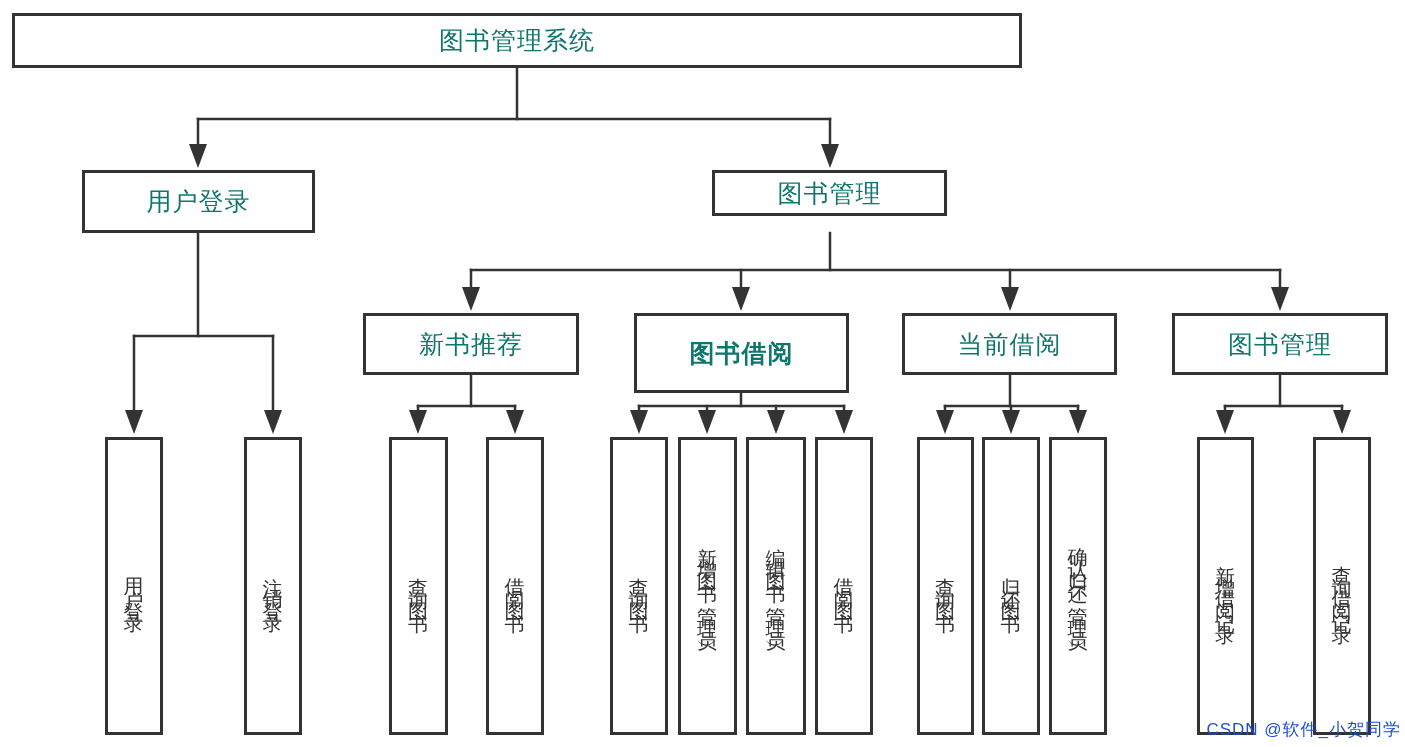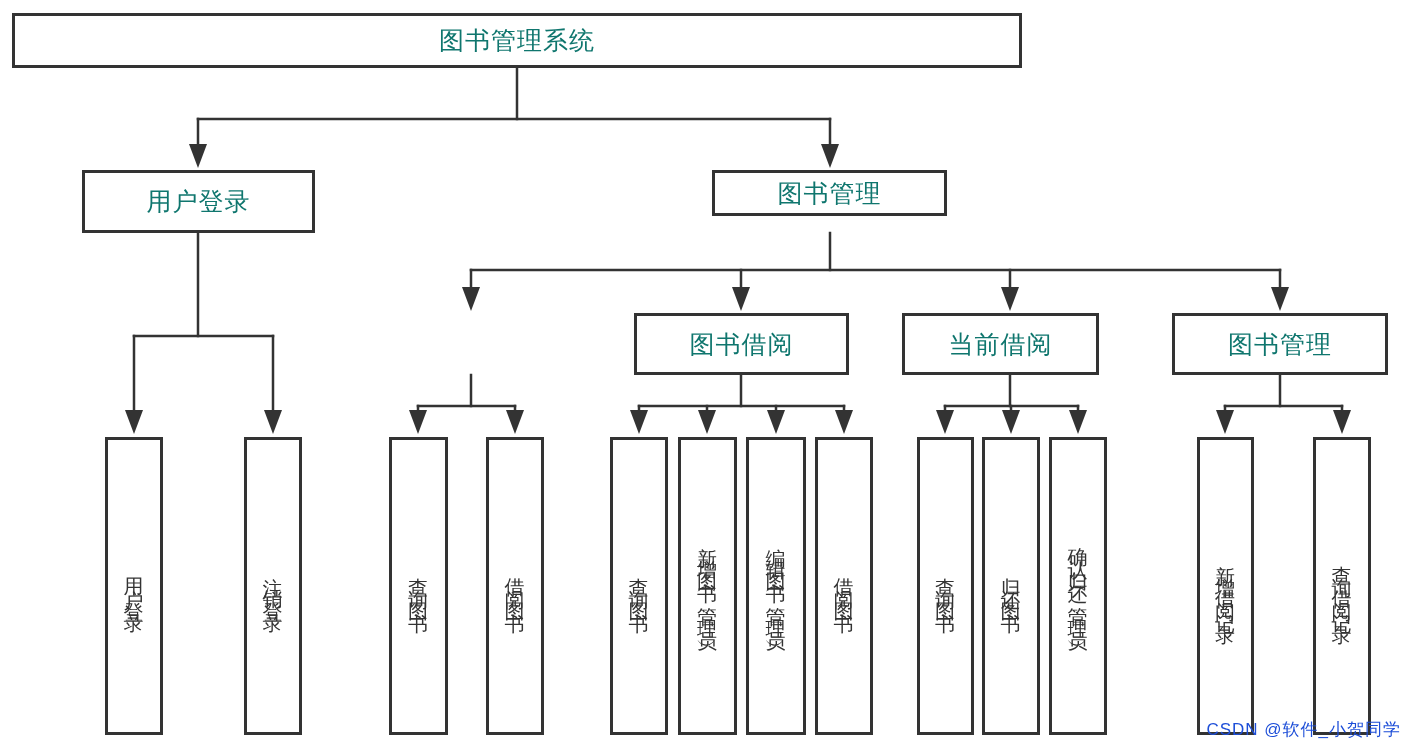--- a/index.html
+++ b/index.html
@@ -57,22 +57,22 @@
     color: #1d4ed8;
     z-index: 5;
     letter-spacing: 1px;
     white-space: nowrap;
   }
   
   #node-root            { left: 12px;   top: 13px;  width: 1010px; height: 55px; }
   #node-user-login      { left: 82px;   top: 170px; width: 233px;  height: 63px; }
   #node-book-management { left: 712px;  top: 170px; width: 235px;  height: 46px; }
   #node-new-book-recommend { left: 363px;  top: 313px; width: 216px; height: 62px; }
-  #node-book-borrowing     { left: 634px;  top: 313px; width: 215px; height: 62px; }
-  #node-current-borrowing  { left: 902px;  top: 313px; width: 197px; height: 62px; }
+  #node-book-borrowing     { left: 634px;  top: 313px; width: 215px; height: 80px; font-weight: bold; }
+  #node-current-borrowing  { left: 902px;  top: 313px; width: 215px; height: 62px; }
   #node-borrowing-records  { left: 1172px; top: 313px; width: 216px; height: 62px; }
   .leaf { top: 437px; height: 298px; }
   #leaf-user-login      { left: 105px;  width: 58px; }
   #leaf-logout          { left: 244px;  width: 58px; }
   #leaf-query-books-a   { left: 389px;  width: 59px; }
   #leaf-borrow-books-a  { left: 486px;  width: 58px; }
   #leaf-query-books-b   { left: 610px;  width: 58px; }
   #leaf-add-books       { left: 678px;  width: 59px; }
   #leaf-edit-books      { left: 746px;  width: 60px; }
   #leaf-borrow-books-b  { left: 815px;  width: 58px; }
@@ -160,20 +160,23 @@
     <span class="hlabel">图书管理系统</span>
   </div>
 
   <div class="node" id="node-user-login">
     <span class="hlabel">用户登录</span>
   </div>
   <div class="node" id="node-book-management">
     <span class="hlabel">图书管理</span>
   </div>
 
+  <div class="node" id="node-new-book-recommend">
+    <span class="hlabel">新书推荐</span>
+  </div>
   <div class="node" id="node-book-borrowing">
     <span class="hlabel">图书借阅</span>
   </div>
   <div class="node" id="node-current-borrowing">
     <span class="hlabel">当前借阅</span>
   </div>
   <div class="node" id="node-borrowing-records">
     <span class="hlabel">图书管理</span>
   </div>
 

